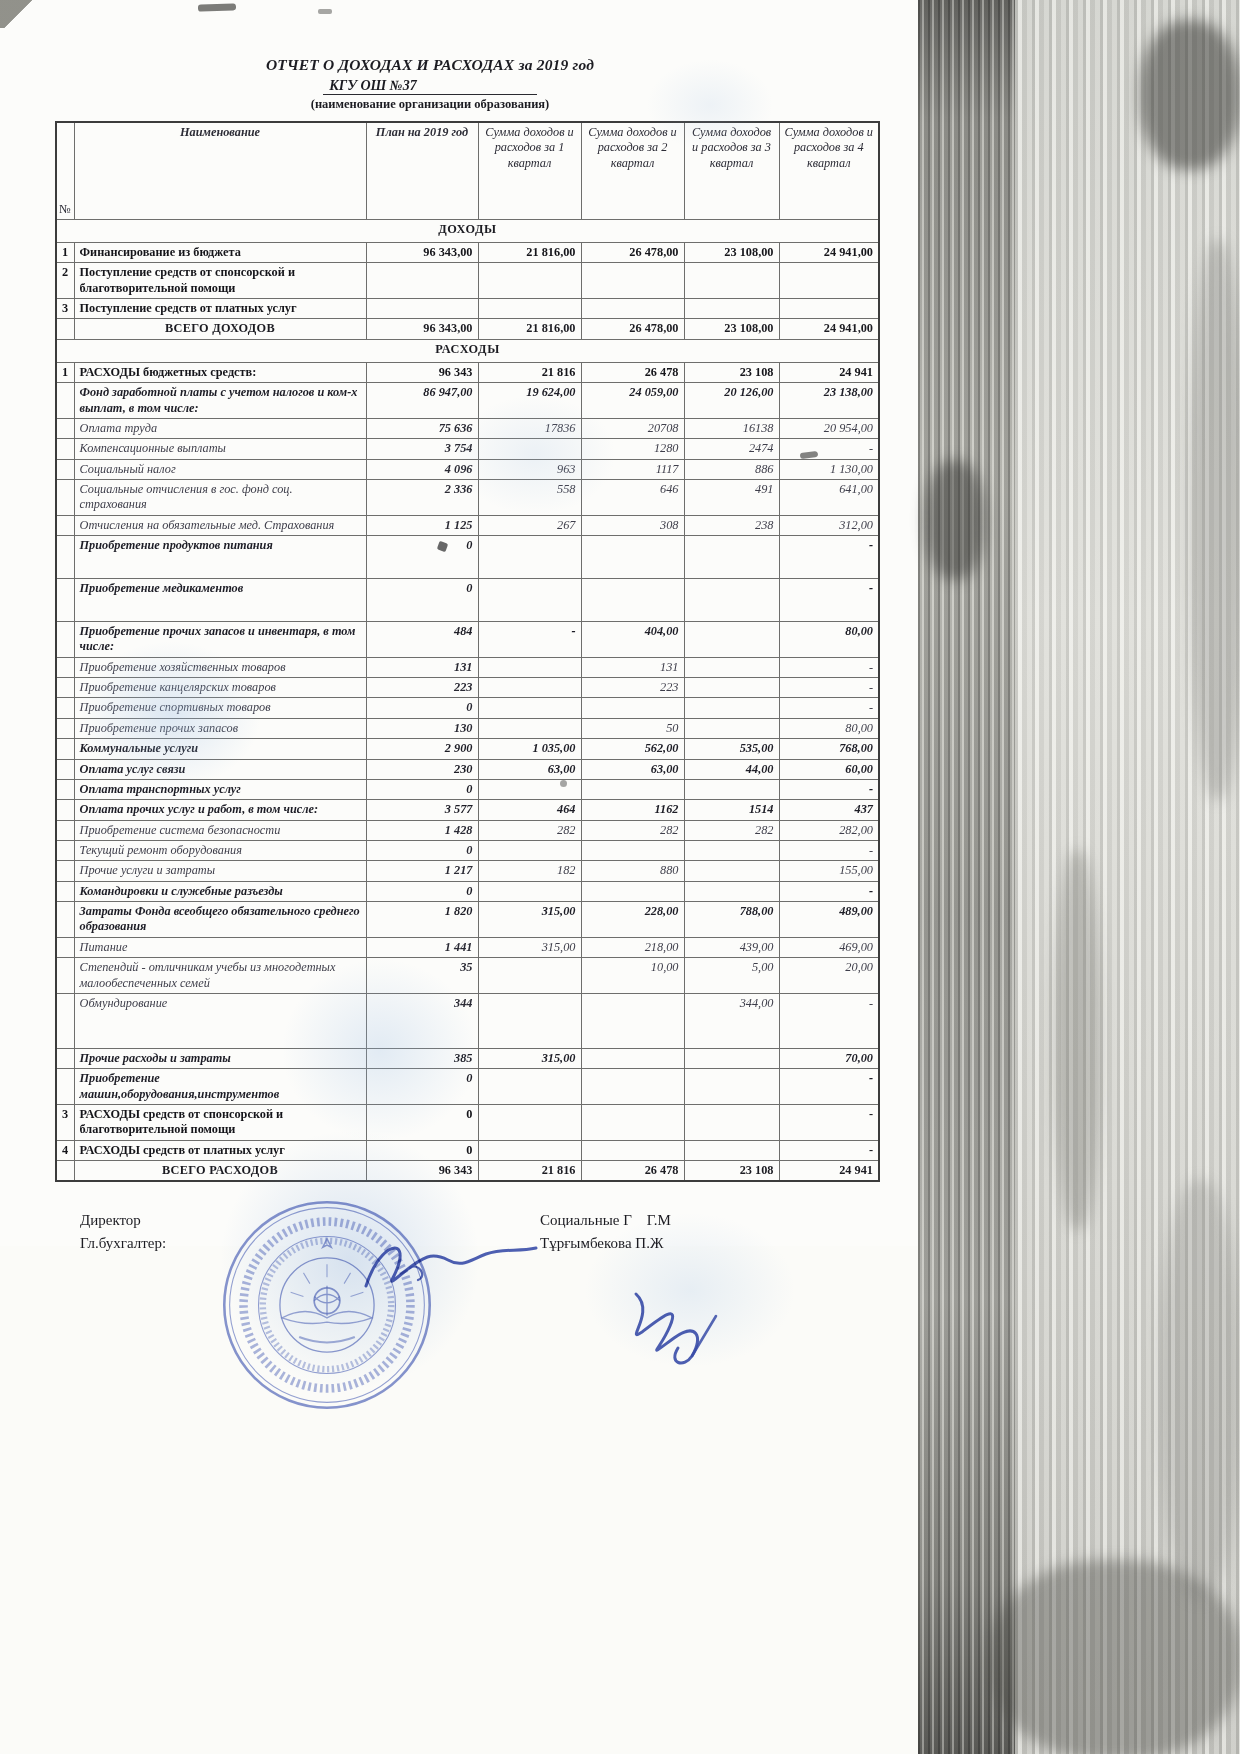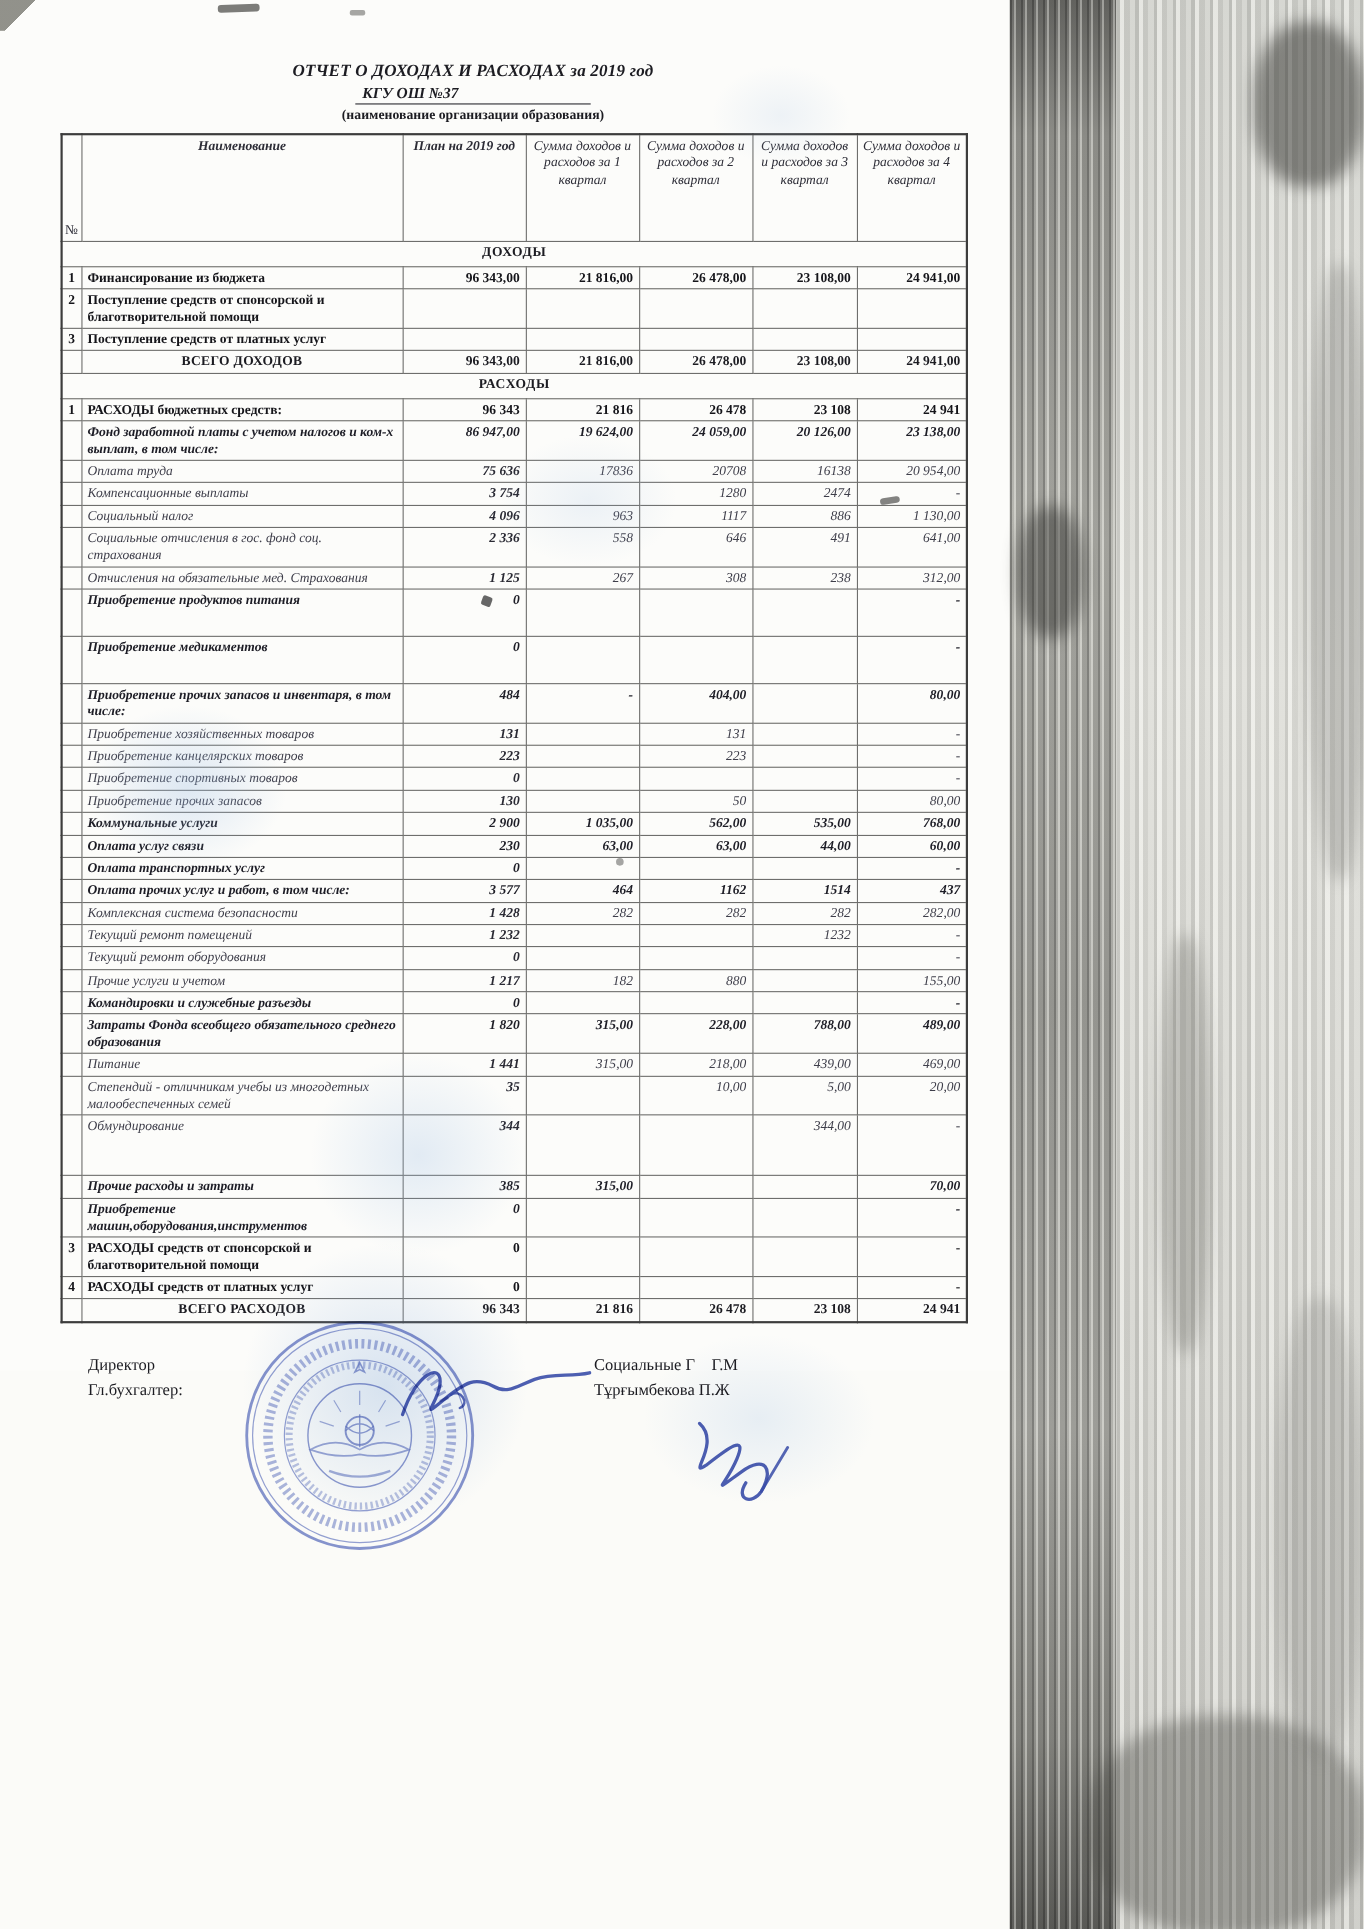--- a/index.html
+++ b/index.html
@@ -316,48 +316,39 @@
             <td class="num-cell st-bolditalic"></td>
             <td class="name-cell st-bolditalic">Оплата прочих услуг и работ, в том числе:</td>
             <td class="val st-bolditalic plancol">3 577</td>
             <td class="val st-bolditalic">464</td>
             <td class="val st-bolditalic">1162</td>
             <td class="val st-bolditalic">1514</td>
             <td class="val st-bolditalic">437</td>
           </tr>
           <tr>
             <td class="num-cell st-italic"></td>
-            <td class="name-cell st-italic">Комплексная система безопасности</td>
+            <td class="name-cell st-italic">Приобретение система безопасности</td>
             <td class="val st-italic plancol">1 428</td>
             <td class="val st-italic">282</td>
             <td class="val st-italic">282</td>
             <td class="val st-italic">282</td>
             <td class="val st-italic">282,00</td>
           </tr>
           <tr>
             <td class="num-cell st-italic"></td>
-            <td class="name-cell st-italic">Текущий ремонт помещений</td>
-            <td class="val st-italic plancol">1 232</td>
-            <td class="val st-italic"></td>
-            <td class="val st-italic"></td>
-            <td class="val st-italic">1232</td>
-            <td class="val st-italic">-</td>
-          </tr>
-          <tr>
-            <td class="num-cell st-italic"></td>
             <td class="name-cell st-italic">Текущий ремонт оборудования</td>
             <td class="val st-italic plancol">0</td>
             <td class="val st-italic"></td>
             <td class="val st-italic"></td>
             <td class="val st-italic"></td>
             <td class="val st-italic">-</td>
           </tr>
           <tr>
             <td class="num-cell st-italic"></td>
-            <td class="name-cell st-italic">Прочие услуги и учетом</td>
+            <td class="name-cell st-italic">Прочие услуги и затраты</td>
             <td class="val st-italic plancol">1 217</td>
             <td class="val st-italic">182</td>
             <td class="val st-italic">880</td>
             <td class="val st-italic"></td>
             <td class="val st-italic">155,00</td>
           </tr>
           <tr>
             <td class="num-cell st-bolditalic"></td>
             <td class="name-cell st-bolditalic">Командировки и служебные разъезды</td>
             <td class="val st-bolditalic plancol">0</td>

